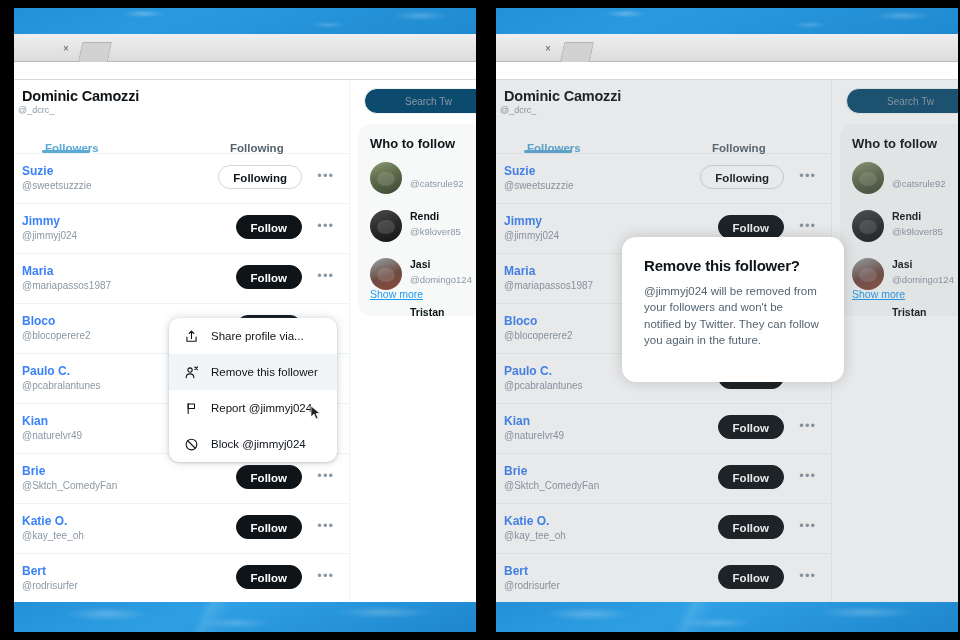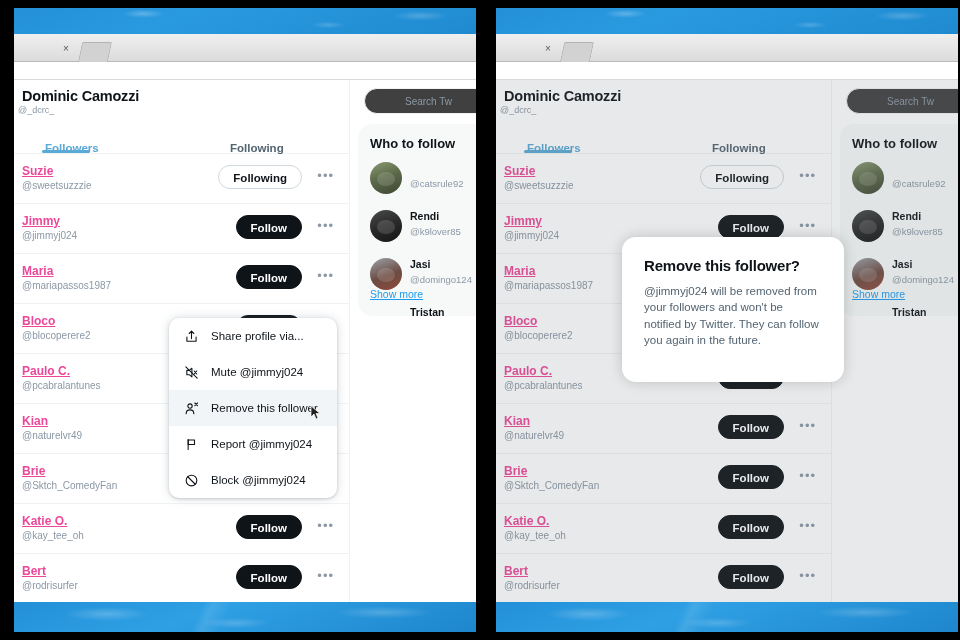--- a/index.html
+++ b/index.html
@@ -99,21 +99,21 @@
     position: absolute; left: 28px; top: 28px; width: 48px; height: 3px;
     background: #5aa9d6; border-radius: 2px;
   }
 
   .flist { position: absolute; left: 0; top: 74px; width: 336px; }
   .frow {
     position: relative; height: 50px; border-bottom: 1px solid #eff3f4;
   }
   .fname {
     position: absolute; left: 8px; top: 10px;
-    font-size: 12px; font-weight: bold; color: #ec4899; text-decoration: underline;
+    font-size: 12px; font-weight: bold; color: #3b82f6;
   }
   .fhandle {
     position: absolute; left: 8px; top: 26px;
     font-size: 10px; color: #8b98a5;
   }
   .fbtn {
     position: absolute; right: 48px; top: 11px; height: 24px;
     padding: 0 14px; border-radius: 999px;
     font-size: 11.5px; font-weight: bold; line-height: 24px;
     cursor: pointer; white-space: nowrap;
@@ -126,21 +126,21 @@
     line-height: 12px;
   }
 
   
   .rail {
     position: absolute; left: 336px; top: 0; width: 126px; height: 100%;
     background: #fff; overflow: hidden;
   }
   .searchbox {
     position: absolute; left: 14px; top: 8px; width: 140px; height: 26px;
-    border: 1px solid #eff3f4; background: #404040; border-radius: 999px;
+    border: 1px solid #eff3f4; background: #0c4a6e; border-radius: 999px;
   }
   .search-ph {
     position: absolute; left: 40px; top: 7px;
     font-size: 10px; color: #8b98a5; white-space: nowrap;
   }
   .wtf {
     position: absolute; left: 8px; top: 44px; width: 130px; height: 192px;
     background: #f7f9f9; border-radius: 14px 0 0 14px;
   }
   .wtf-title {
@@ -337,30 +337,20 @@
 
       <div class="menu" id="menu-left">
           <div class="mitem">
             <span class="mico">
               <svg viewBox="0 0 18 18" width="15" height="15">
                 <path stroke="#0f1419" stroke-width="1.3" fill="none" stroke-linecap="round" stroke-linejoin="round" d="M9 11.5V2.5M9 2.5 6.2 5.4M9 2.5l2.8 2.9"></path>
                 <path stroke="#0f1419" stroke-width="1.3" fill="none" stroke-linecap="round" stroke-linejoin="round" d="M3.5 9.5v5.2h11V9.5"></path>
               </svg>
             </span>
        <span class="mlabel">Share profile via...</span>
-          </div>
-          <div class="mitem">
-            <span class="mico">
-              <svg viewBox="0 0 18 18" width="15" height="15">
-                <path stroke="#0f1419" stroke-width="1.3" fill="none" stroke-linecap="round" stroke-linejoin="round" d="M9.5 3.8 6.3 6.4H3.4v5.2h2.9l3.2 2.6z"></path>
-                <path stroke="#0f1419" stroke-width="1.3" fill="none" stroke-linecap="round" stroke-linejoin="round" d="M12.3 7.2l3 3.6M15.3 7.2l-3 3.6"></path>
-                <path stroke="#0f1419" stroke-width="1.3" fill="none" stroke-linecap="round" stroke-linejoin="round" d="M2.2 2.2 15.8 15.8"></path>
-              </svg>
-            </span>
-       <span class="mlabel">Mute @jimmyj024</span>
           </div>
           <div class="mitem hl">
             <span class="mico">
               <svg viewBox="0 0 18 18" width="15" height="15">
                 <circle stroke="#0f1419" stroke-width="1.3" fill="none" stroke-linecap="round" stroke-linejoin="round" cx="7.2" cy="6" r="2.6"></circle>
                 <path stroke="#0f1419" stroke-width="1.3" fill="none" stroke-linecap="round" stroke-linejoin="round" d="M2.6 15.2c0-2.9 2.1-4.6 4.6-4.6s4.6 1.7 4.6 4.6"></path>
                 <path stroke="#0f1419" stroke-width="1.3" fill="none" stroke-linecap="round" stroke-linejoin="round" d="M13 2.4l3.2 3.2M16.2 2.4L13 5.6"></path>
               </svg>
             </span>
        <span class="mlabel">Remove this follower</span>

